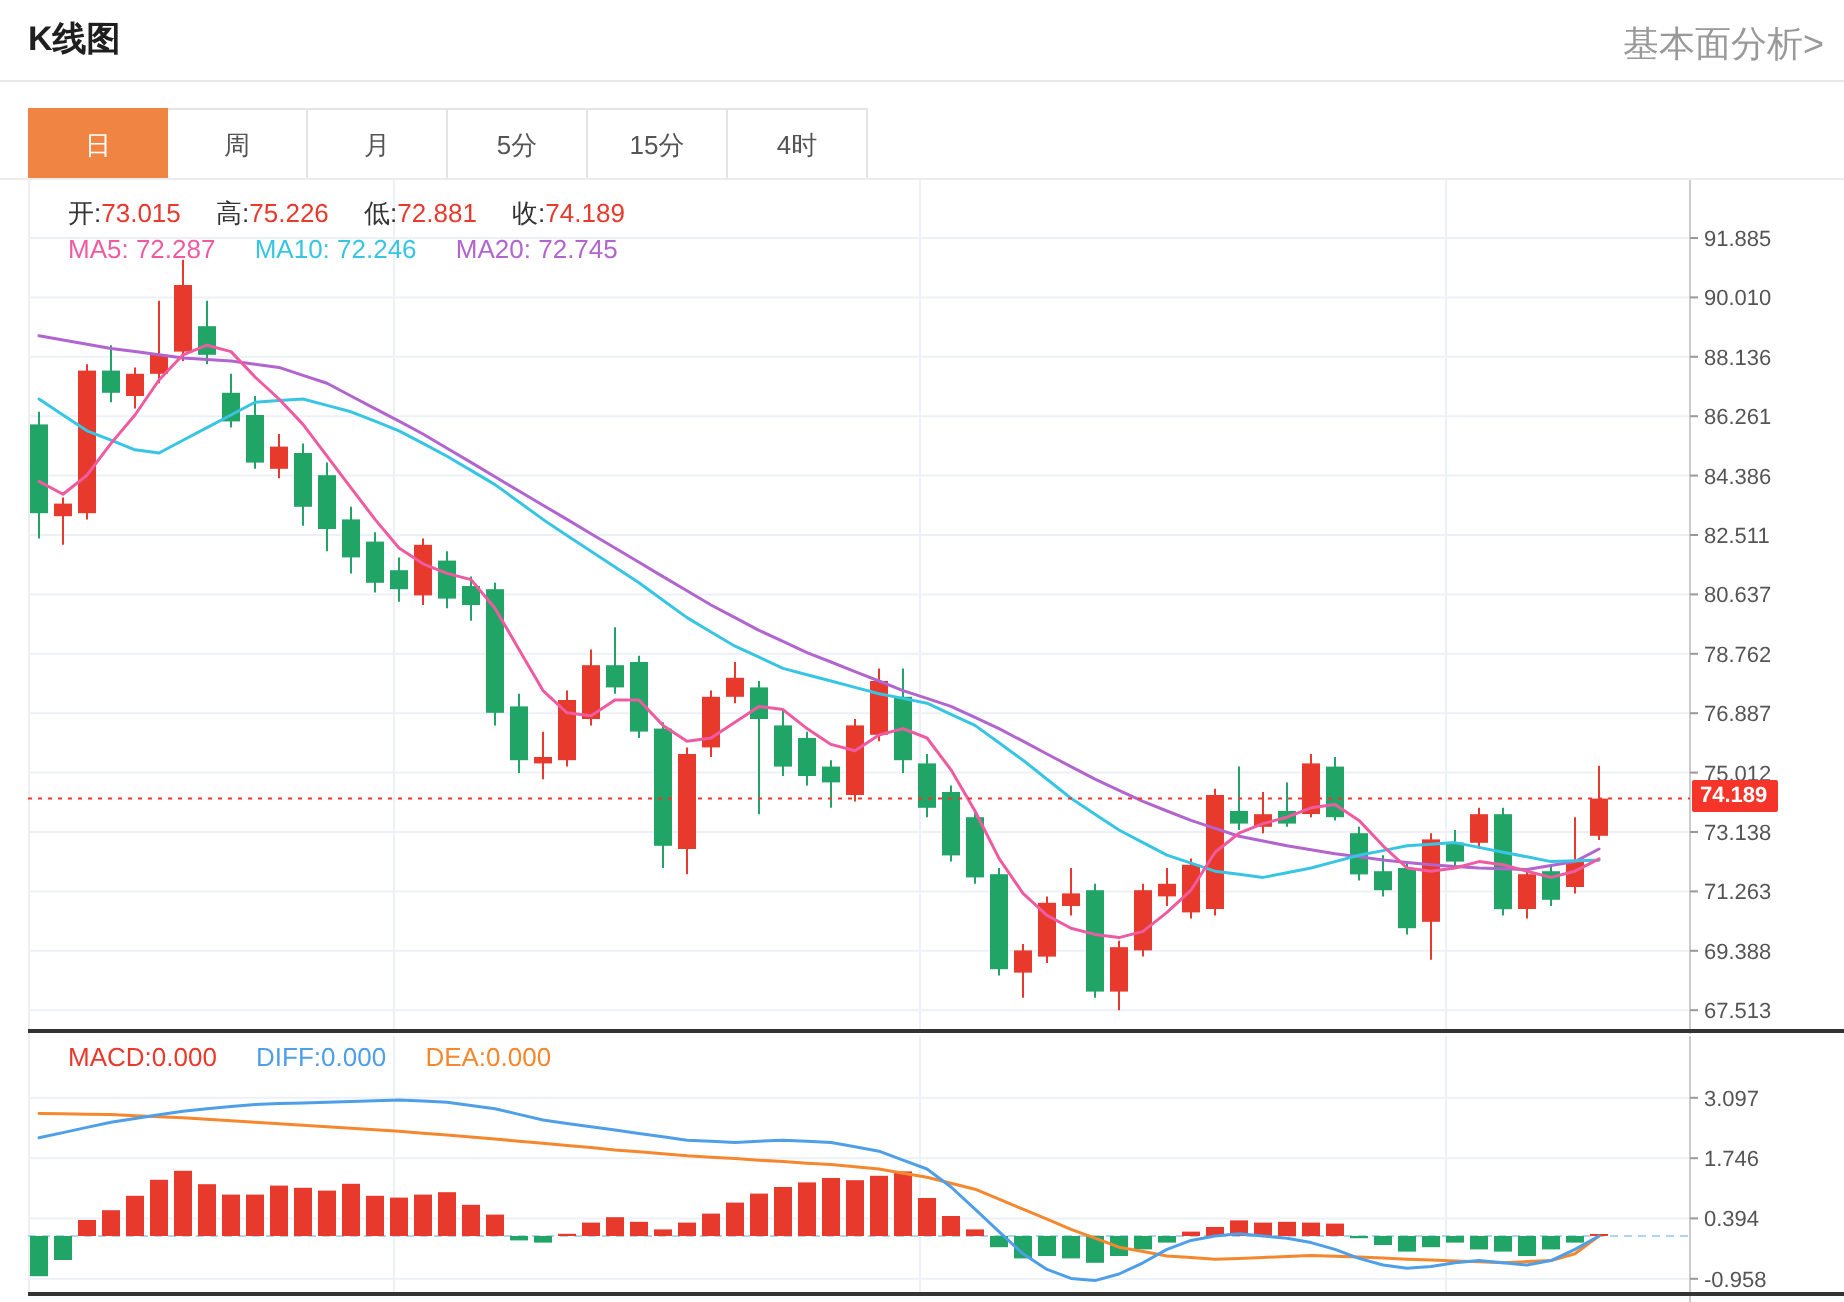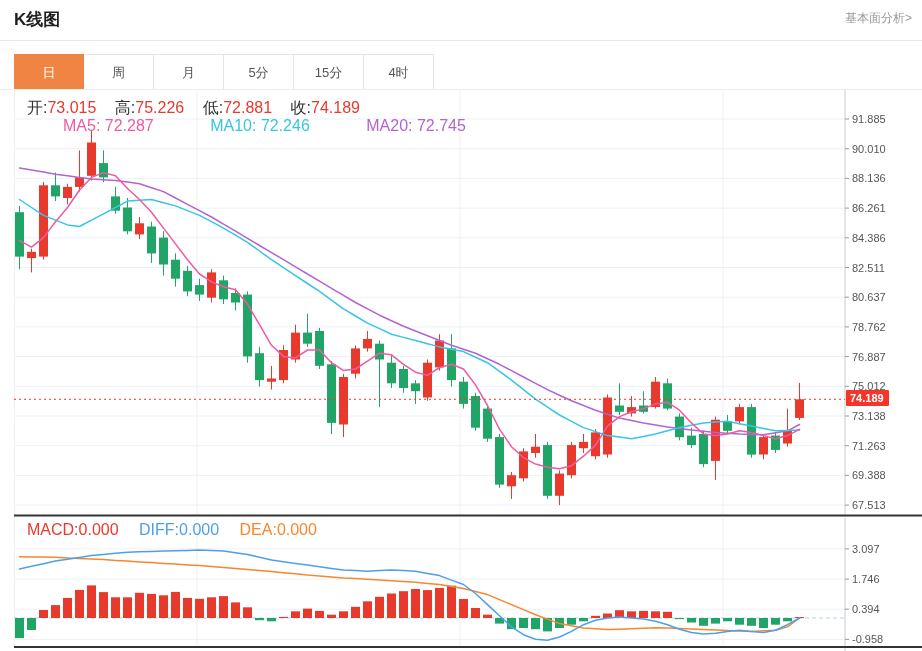--- a/index.html
+++ b/index.html
@@ -1,35 +1,35 @@
 <!DOCTYPE html>
 <html><head>
 <meta charset="utf-8">
 <style>
   html,body{margin:0;padding:0;background:#fff;}
   #page{position:relative;width:922px;height:651px;background:#fff;overflow:hidden;
         font-family:"Liberation Sans",sans-serif;}
   
   #title{position:absolute;left:14px;top:8px;font-size:17px;font-weight:bold;color:#1f1f1f;}
-  #analysis-link{position:absolute;right:10px;top:10px;font-size:12px;color:#999;text-decoration:none;cursor:pointer;}
+  #analysis-link{position:absolute;right:10px;top:10px;font-size:18px;color:#999;text-decoration:none;cursor:pointer;}
   #header-divider{position:absolute;left:0;top:40px;width:922px;height:0;border-top:1px solid #e8e8e8;}
   
   #tabs{position:absolute;left:14px;top:54px;display:flex;}
   .tab{width:70px;height:36px;line-height:36px;text-align:center;font-size:13px;color:#555;
        background:#fff;border:1px solid #e4e4e4;border-left:none;box-sizing:border-box;cursor:pointer;}
   .tab:first-child{border-left:1px solid #e4e4e4;}
   .tab.active{background:#ef8443;border-color:#ef8443;color:#fff;}
   #tabs-underline{position:absolute;left:0;top:89px;width:922px;border-top:1px solid #ececec;}
   
-  .legend-row{position:absolute;left:27px;font-size:16px;white-space:nowrap;}
+  .legend-row{position:absolute;left:34px;font-size:13px;white-space:nowrap;}
   #ohlc-row{top:98px;}
   #ohlc-row .lab{color:#333;}
   #ohlc-row .val{color:#e8392d;margin-right:14px;}
   #ma-row{top:117px;}
-  #ma-row span{margin-right:16px;margin-left:36px;}
+  #ma-row span{margin-right:16px;}
   .ma5-text{color:#ef5ba1;} .ma10-text{color:#38c5e3;} .ma20-text{color:#b264cf;text-align:right;}
   #macd-row{top:521px;}
   #macd-row span{margin-right:16px;}
   .macd-text{color:#e8392d;text-align:center;} .diff-text{color:#4f9fe8;} .dea-text{color:#f5872e;}
   
   #main-chart{position:absolute;left:14px;top:90px;}
   #macd-chart{position:absolute;left:14px;top:518px;}
   #chart-left-border{position:absolute;left:14px;top:90px;width:0;height:558px;border-left:1px solid #eee;}
   svg text{font-family:"Liberation Sans",sans-serif;}
   

